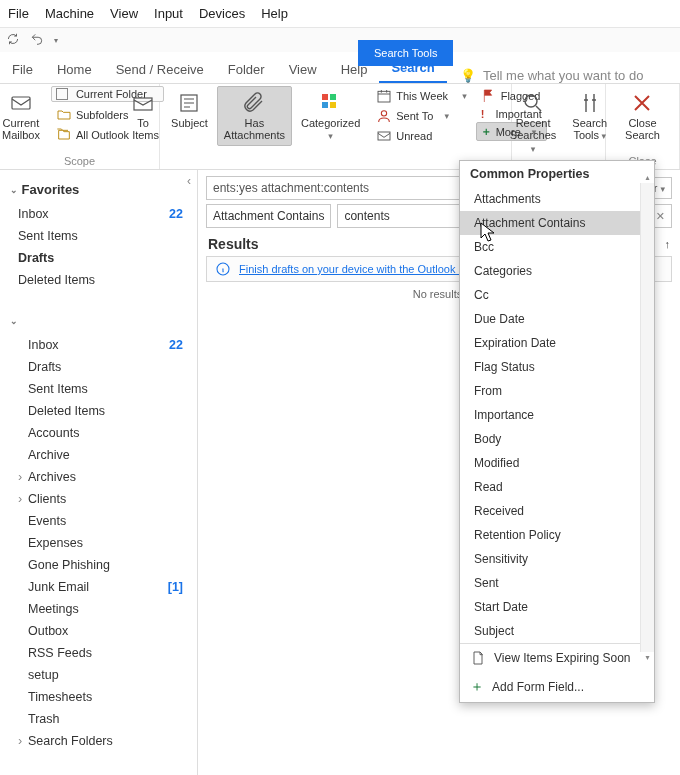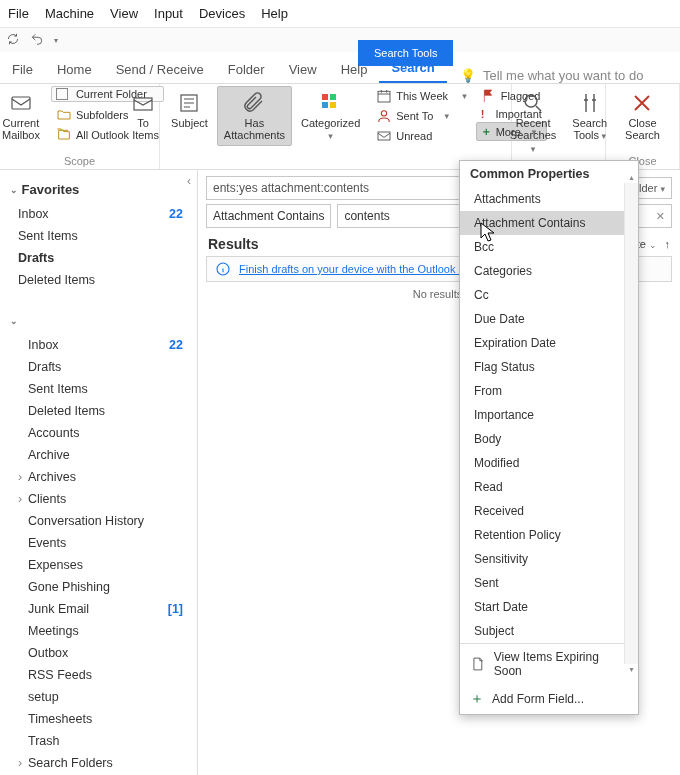--- a/index.html
+++ b/index.html
@@ -40,21 +40,21 @@
   .filterbar{display:flex; align-items:center; margin:4px 8px 0 8px; gap:6px;}
   .filterbar .lbl{border:1px solid #c7c7c7; padding:4px 6px; font-size:12px; color:#333;}
   .filterbar .val{border:1px solid #c7c7c7; padding:4px 6px; font-size:12px; flex:1; display:flex; align-items:center; justify-content:space-between;}
   .resultshdr{display:flex; justify-content:space-between; align-items:center; margin:8px 10px 4px 10px;gap:33px;}
   .resultshdr .title{font-weight:700; font-size:14px;}
   .resultshdr .sort{font-size:11px; color:#444; display:flex; gap:8px; align-items:center;}
   .infobar{display:flex; align-items:center; gap:8px; border:1px solid #d6d6d6; background:#fcfcfc; margin:0 8px; padding:4px 8px; font-size:11px;}
   .infobar a{color:#1a73e8; text-decoration:underline;}
   .noresults{text-align:center; color:#666; font-size:11px; margin-top:6px;}
   
-  .popup{position:absolute; top:160px; left:459px; width:180px; background:#fff; border:1px solid #bbb; box-shadow:0 3px 10px rgba(0,0,0,.25); z-index:50; font-size:12px;}
+  .popup{position:absolute; top:160px; left:459px; width:196px; background:#fff; border:1px solid #bbb; box-shadow:0 3px 10px rgba(0,0,0,.25); z-index:50; font-size:12px;}
   .popup-header{padding:6px 10px; font-weight:700; font-size:12.5px; color:#333;}
   .popup-list{max-height:540px; overflow-y:auto;}
   .popup-item{padding:5px 14px; color:#333; position:relative;}
   .popup-item.hov{background:#d6d6d6;}
   .popup-sep{border-top:1px solid #ddd; margin:0;}
   .popup-footer-item{display:flex; align-items:center; gap:8px; padding:6px 10px;}
   .cursor{position:absolute; left:480px; top:222px; z-index:60; pointer-events:none;}
   .close-x{stroke:#c0392b;}
   .chev{font-size:9px; color:#777;}
   .qat .chev{font-size:8px;}
@@ -284,23 +284,20 @@
           <span><span class="tree-chev"></span>Accounts</span>
         </div>
         <div class="nav-item tree">
           <span><span class="tree-chev"></span>Archive</span>
         </div>
         <div class="nav-item tree">
           <span><span class="tree-chev">›</span>Archives</span>
         </div>
         <div class="nav-item tree">
           <span><span class="tree-chev">›</span>Clients</span>
-        </div>
-        <div class="nav-item tree">
-          <span><span class="tree-chev"></span>Conversation History</span>
         </div>
         <div class="nav-item tree">
           <span><span class="tree-chev"></span>Events</span>
         </div>
         <div class="nav-item tree">
           <span><span class="tree-chev"></span>Expenses</span>
         </div>
         <div class="nav-item tree">
           <span><span class="tree-chev"></span>Gone Phishing</span>
         </div>

